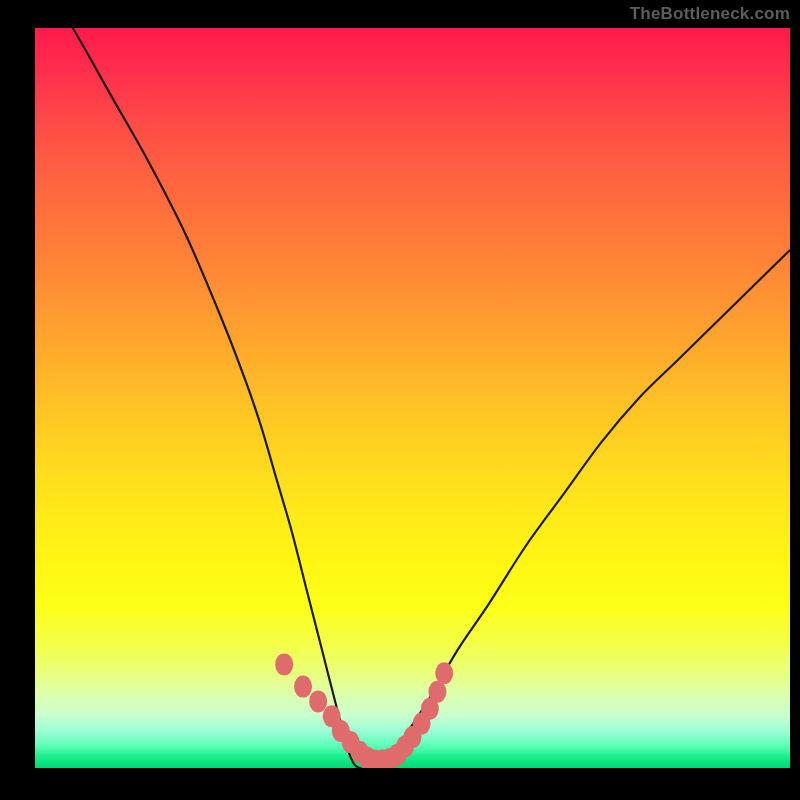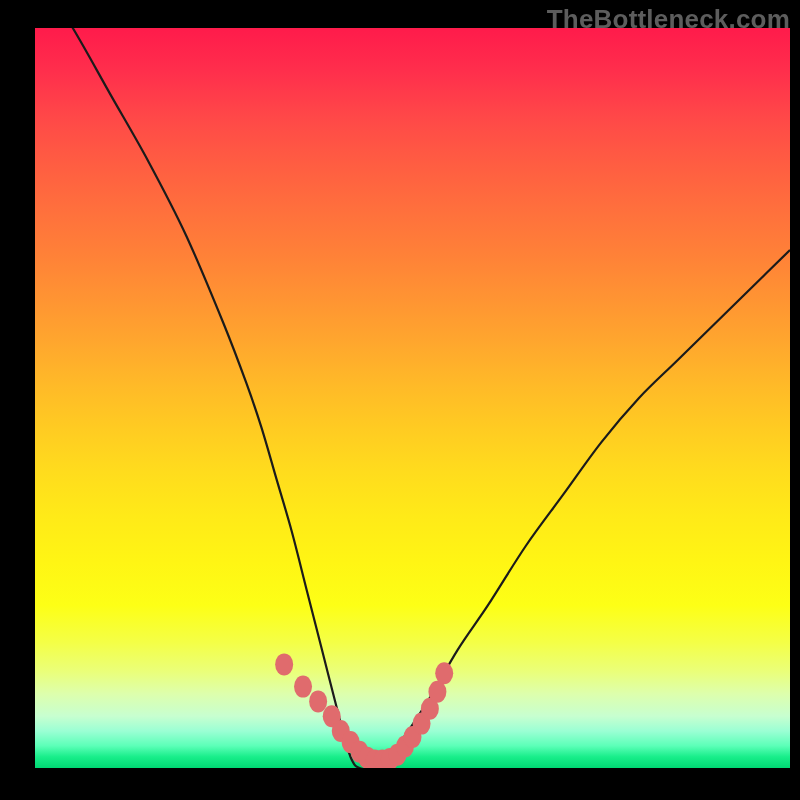--- a/index.html
+++ b/index.html
@@ -60,21 +60,21 @@
     position: absolute;
     inset: 0;
     width: 100%;
     height: 100%;
   }
   .watermark {
     position: absolute;
     top: 4px;
     right: 10px;
     color: #5d5d5d;
-    font-size: 26px;
+    font-size: 17px;
     font-weight: 600;
     letter-spacing: 0.2px;
   }
 </style>
 </head>
 <body>
 
 <div class="frame">
 
   <div class="plot">

